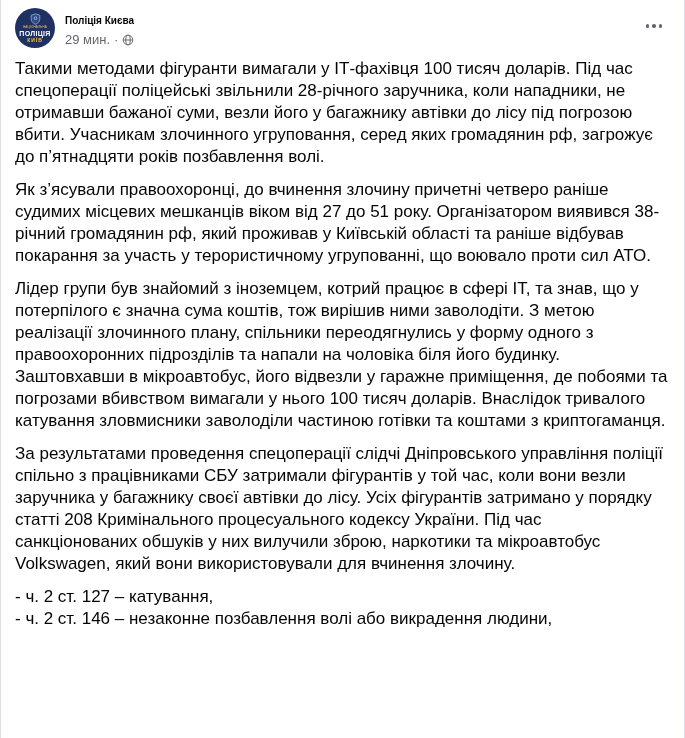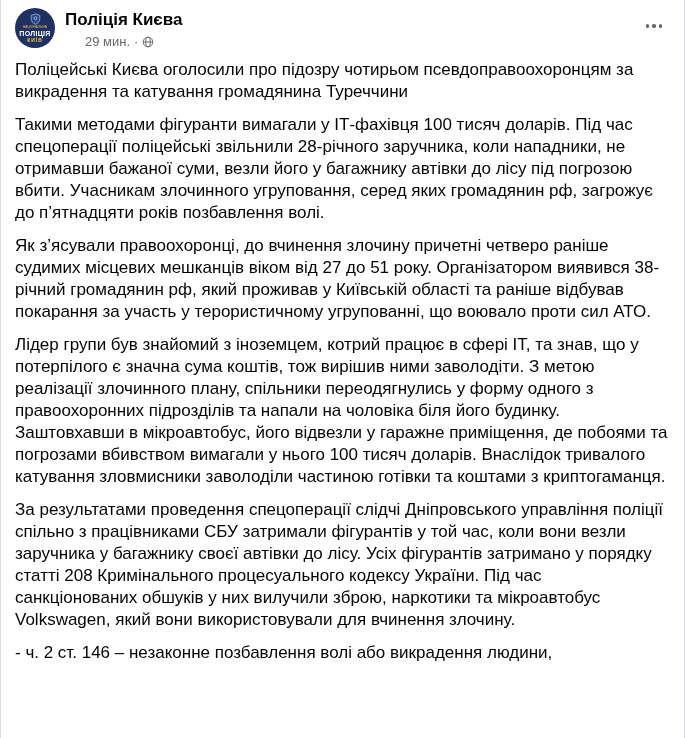--- a/index.html
+++ b/index.html
@@ -26,28 +26,28 @@
     overflow: hidden; cursor: pointer; flex: 0 0 auto;
     line-height: 1;
   }
   .avatar .shield { margin-bottom: 1px; }
   .av-line1 { font-size: 3px; color: #f7c948; letter-spacing: .2px; }
   .av-line2 { font-size: 7px; font-weight: bold; color: #ffffff; letter-spacing: .3px; margin-top: 1px; }
   .av-line3 { font-size: 5px; font-weight: bold; color: #f7c948; letter-spacing: 1px; margin-top: 1px; }
 
   .hinfo { margin-left: 10px; padding-top: 2px; }
   .page-name {
-    font-size: 17px; font-weight: 700; color: #050505;
+    font-size: 10px; font-weight: 700; color: #050505;
     text-decoration: none; display: inline-block; cursor: pointer;
   }
   .meta {
     display: flex; align-items: center; gap: 4px;
     color: #65676b; font-size: 13px; margin-top: 4px;
   }
-  .meta .ts { cursor: pointer; margin-left: 20px; }
+  .meta .ts { cursor: pointer; }
 
   .more-btn {
     position: absolute; right: 14px; top: 14px;
     width: 32px; height: 24px; border-radius: 14px;
     display: flex; align-items: center; justify-content: center; gap: 3px;
     cursor: pointer;
   }
   .more-btn .dot { width: 3.5px; height: 3.5px; border-radius: 50%; background: #606770; }
 
   
@@ -89,26 +89,26 @@
 
     <div class="more-btn">
       <span class="dot"></span>
       <span class="dot"></span>
       <span class="dot"></span>
     </div>
 
   </div>
 
   <div class="post-body">
-    <p>Поліцейські Києва оголосили про підозру чотирьом псевдоправоохоронцям за викрадення та катування громадянина Туреччини</p>
     <p>Такими методами фігуранти вимагали у ІТ-фахівця 100 тисяч доларів. Під час спецоперації поліцейські звільнили 28-річного заручника, коли нападники, не отримавши бажаної суми, везли його у багажнику автівки до лісу під погрозою вбити. Учасникам злочинного угруповання, серед яких громадянин рф, загрожує до п’ятнадцяти років позбавлення волі.</p>
     <p>Як з’ясували правоохоронці, до вчинення злочину причетні четверо раніше судимих місцевих мешканців віком від 27 до 51 року. Організатором виявився 38-річний громадянин рф, який проживав у Київській області та раніше відбував покарання за участь у терористичному угрупованні, що воювало проти сил АТО.</p>
     <p>Лідер групи був знайомий з іноземцем, котрий працює в сфері ІТ, та знав, що у потерпілого є значна сума коштів, тож вирішив ними заволодіти. З метою реалізації злочинного плану, спільники переодягнулись у форму одного з правоохоронних підрозділів та напали на чоловіка біля його будинку. Заштовхавши в мікроавтобус, його відвезли у гаражне приміщення, де побоями та погрозами вбивством вимагали у нього 100 тисяч доларів. Внаслідок тривалого катування зловмисники заволоділи частиною готівки та коштами з криптогаманця.</p>
     <p>За результатами проведення спецоперації слідчі Дніпровського управління поліції спільно з працівниками СБУ затримали фігурантів у той час, коли вони везли заручника у багажнику своєї автівки до лісу. Усіх фігурантів затримано у порядку статті 208 Кримінального процесуального кодексу України. Під час санкціонованих обшуків у них вилучили зброю, наркотики та мікроавтобус Volkswagen, який вони використовували для вчинення злочину.</p>
 
     <div class="articles-list">
+      <p>- ч. 2 ст. 127 – катування,</p>
       <p>- ч. 2 ст. 146 – незаконне позбавлення волі або викрадення людини,</p>
 
     </div>
 
   </div>
 
 </div>
 
 </body></html>

